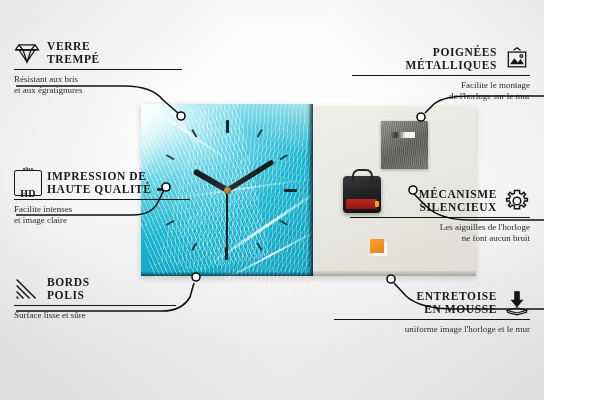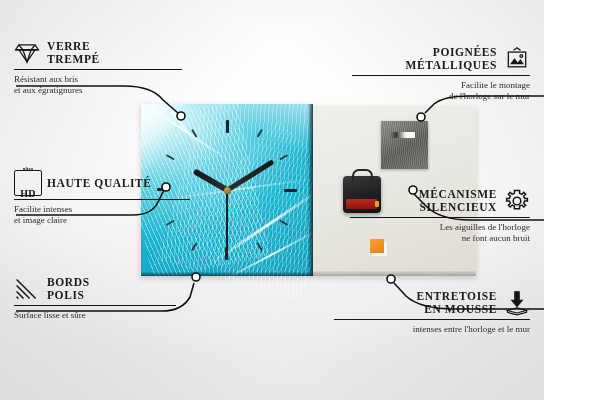--- a/index.html
+++ b/index.html
@@ -245,20 +245,21 @@
 
   <div class="callout left" style="top:170px;width:176px;">
     <div class="co-head">
       <span class="ico">
         <span class="hdbox">
           <span class="u">ultra</span>
           <span class="h">HD</span>
         </span>
       </span>
       <div>
+        <div class="co-title">IMPRESSION DE</div>
         <div class="co-title">HAUTE QUALITÉ</div>
       </div>
     </div>
     <div class="co-rule"></div>
     <div class="co-desc">Facilite intenses</div>
     <div class="co-desc">et image claire</div>
   </div>
 
   <div class="callout left" style="top:276px;width:162px;">
     <div class="co-head">
@@ -333,16 +334,16 @@
           <path d="M4,23.5 L4,25.8 L15,28.8 L26,25.8 L26,23.5" fill="none"></path>
         </g>
           </svg>
       </span>
       <div>
         <div class="co-title">ENTRETOISE</div>
         <div class="co-title">EN MOUSSE</div>
       </div>
     </div>
     <div class="co-rule"></div>
-    <div class="co-desc">intenses entre l'horloge et le mur</div>
+    <div class="co-desc">uniforme image l'horloge et le mur</div>
   </div>
 
 </div>
 
 </body></html>

